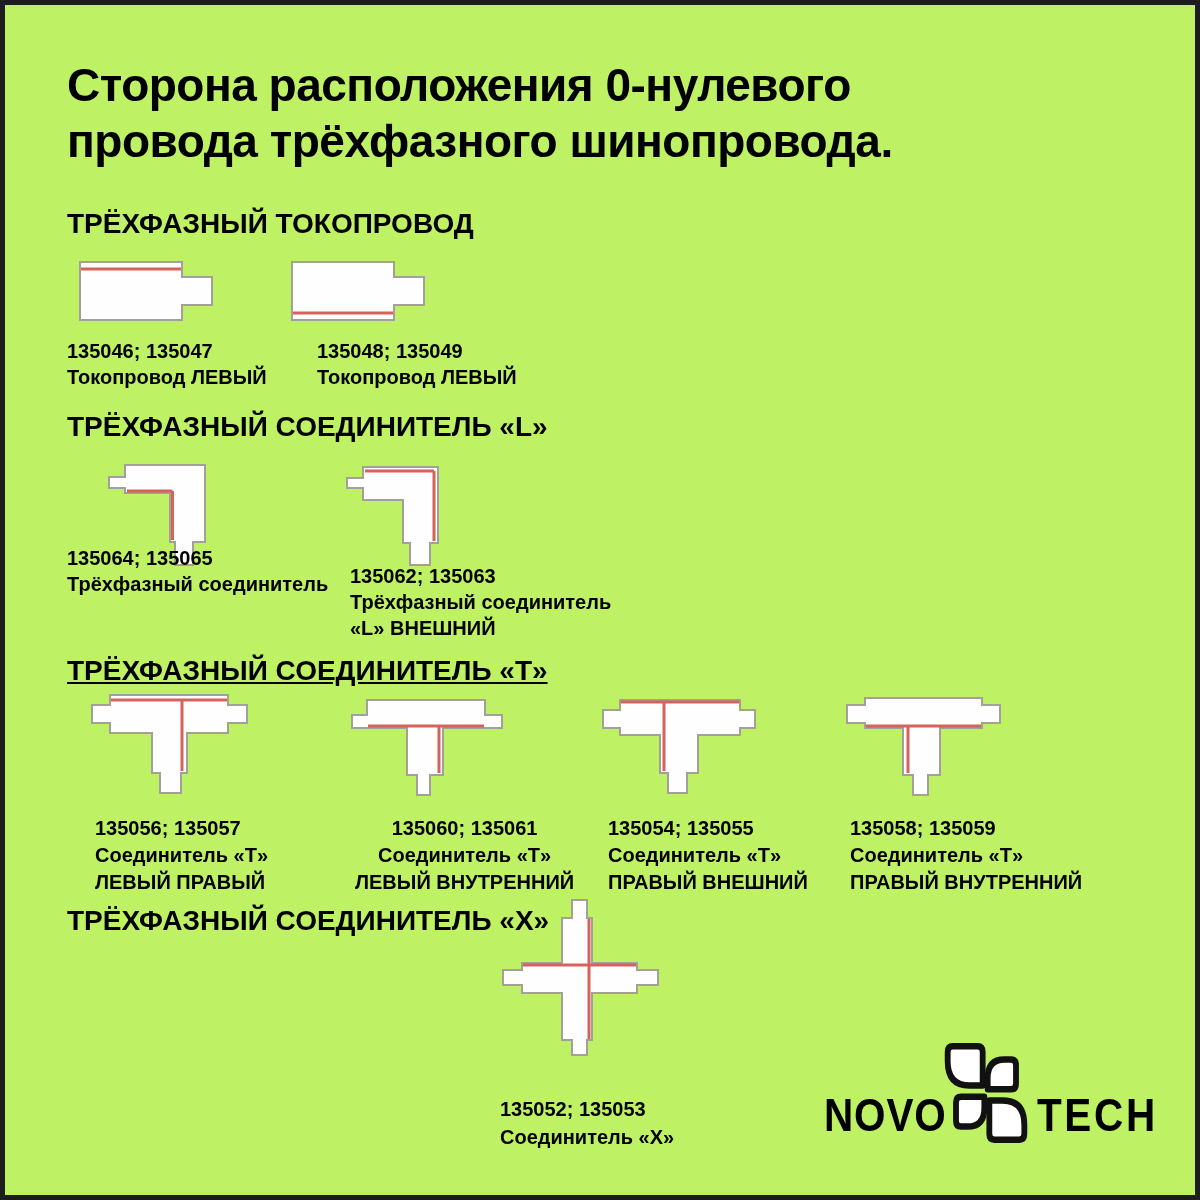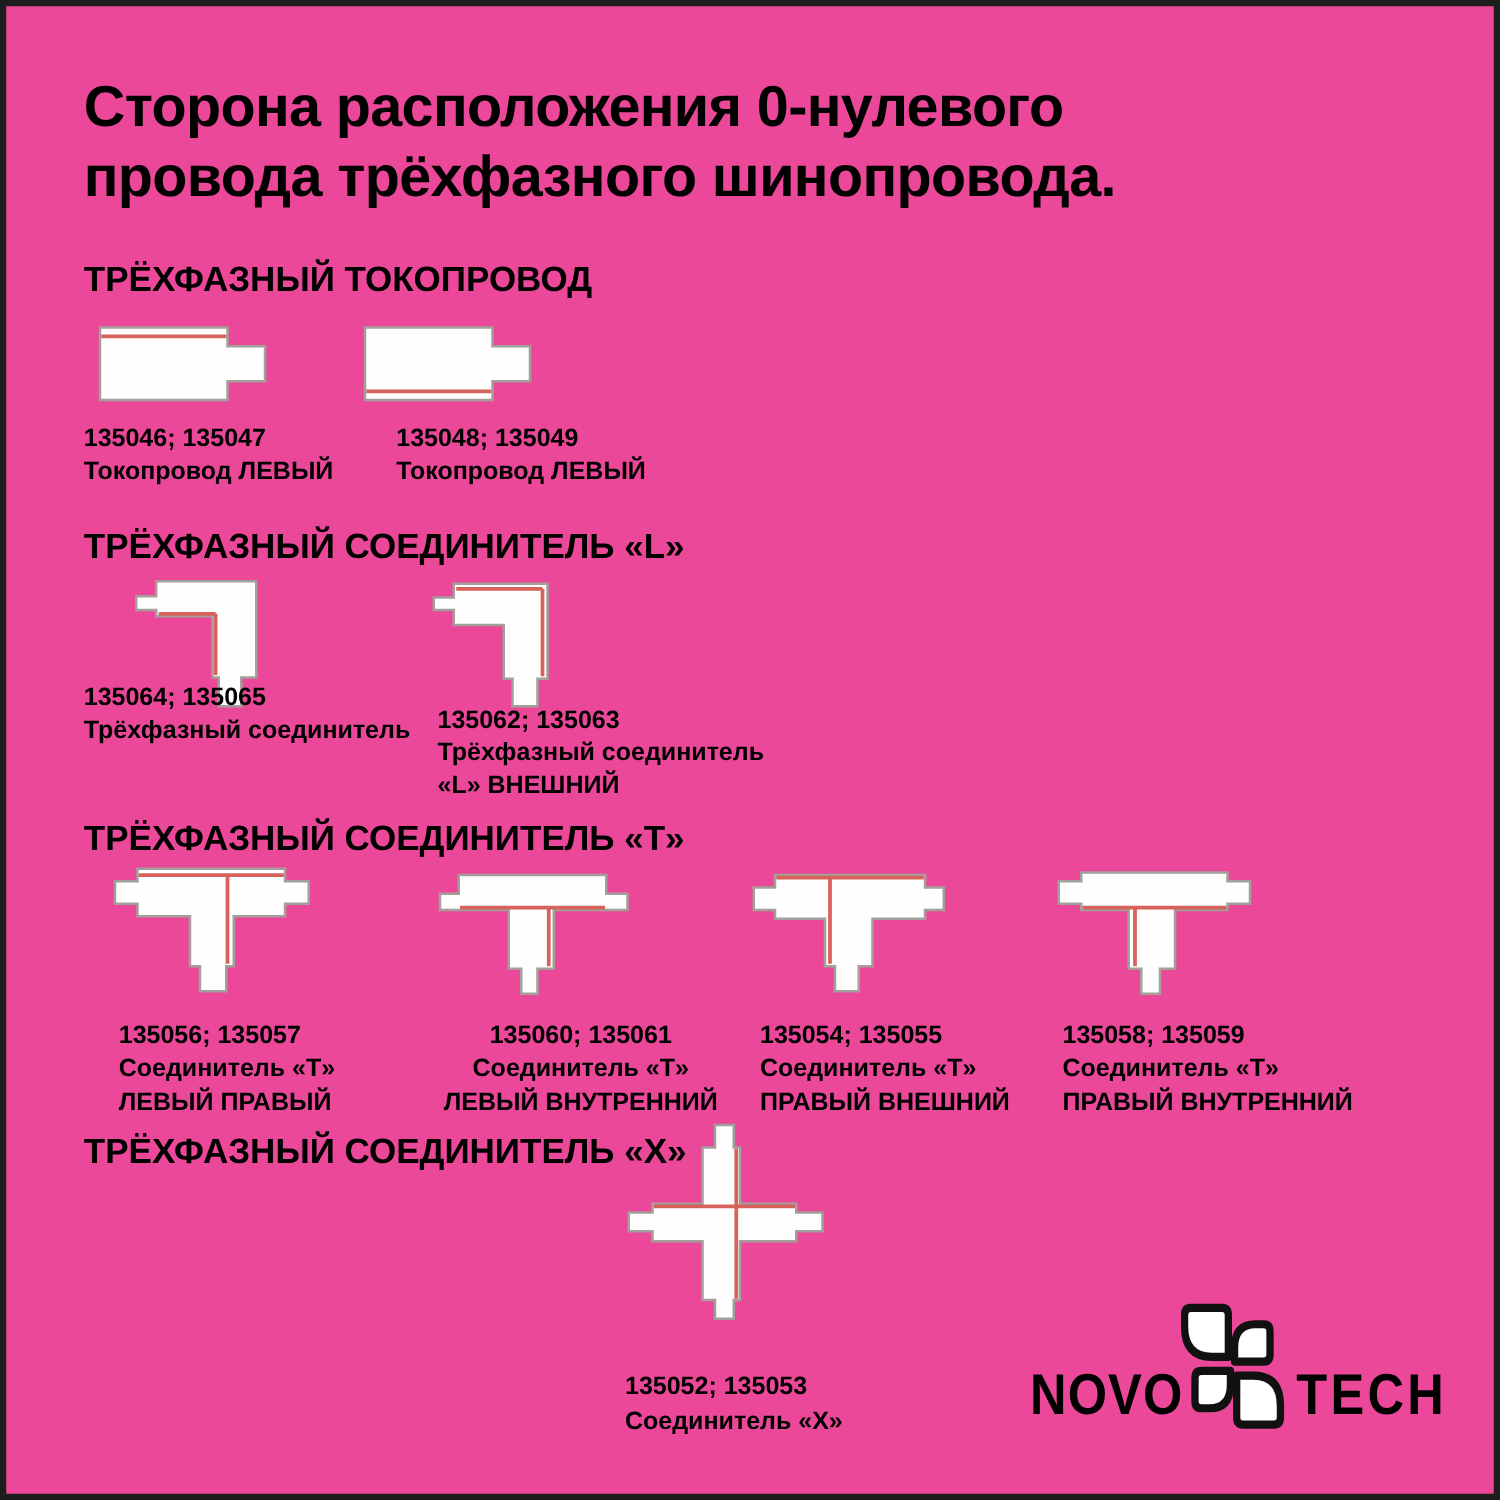--- a/index.html
+++ b/index.html
@@ -1,17 +1,17 @@
 <!DOCTYPE html>
 <html style="--neutral: #d6625b; --outline: #a39f9b;"><head>
 <meta charset="utf-8">
 <style>
   html,body{margin:0;padding:0;background:#e9e9e9;}
   #page{
-    position:relative;width:1200px;height:1200px;background:#ec4899;
+    position:relative;width:1200px;height:1200px;background:#bef264;
     border:5px solid #1d1d1d;box-sizing:border-box;overflow:hidden;
     font-family:"Liberation Sans", sans-serif;color:#000;
   }
   .abs{position:absolute;}
   .title{font-size:46px;font-weight:bold;letter-spacing:-0.5px;line-height:56px;white-space:nowrap;}
   .h{font-size:28px;font-weight:bold;white-space:nowrap;}
   .lbl{font-size:20px;font-weight:bold;line-height:26px;white-space:nowrap;}
   .lbl span{display:block;}
   svg.diag{overflow:visible;}
   .outline{fill:#fefefe;stroke:var(--outline,#a39f9b);stroke-width:2;}
@@ -43,21 +43,21 @@
 
   <div class="abs lbl" style="left:62px;top:333px;">
     <span>135046; 135047</span>
     <span>Токопровод ЛЕВЫЙ</span>
   </div>
   <div class="abs lbl" style="left:312px;top:333px;">
     <span>135048; 135049</span>
     <span>Токопровод ЛЕВЫЙ</span>
   </div>
 
-  <div class="abs h" style="left:62px;top:406px;margin-top:10px;">ТРЁХФАЗНЫЙ СОЕДИНИТЕЛЬ «L»</div>
+  <div class="abs h" style="left:62px;top:406px;">ТРЁХФАЗНЫЙ СОЕДИНИТЕЛЬ «L»</div>
 
   <svg class="abs diag" style="left:95px;top:455px;" width="115" height="112" viewBox="0 0 115 112">
     <polygon class="outline" points="25,5 105,5 105,82 93,82 93,105 75,105 75,82 70,82 70,33 25,33 25,28 9,28 9,17 25,17"></polygon>
     <path class="neutral" d="M27,31 H72.5 M72.5,31 V80"></path>
   </svg>
 
   <svg class="abs diag" style="left:330px;top:450px;" width="115" height="115" viewBox="0 0 115 115">
     <polygon class="outline" points="28,12 103,12 103,88 95,88 95,110 75,110 75,88 68,88 68,45 28,45 28,33 12,33 12,23 28,23"></polygon>
     <path class="neutral" d="M30,16 H99 M99,16 V86"></path>
   </svg>
@@ -65,21 +65,21 @@
   <div class="abs lbl" style="left:62px;top:540px;">
     <span>135064; 135065</span>
     <span>Трёхфазный соединитель</span>
   </div>
   <div class="abs lbl" style="left:345px;top:558px;">
     <span>135062; 135063</span>
     <span>Трёхфазный соединитель</span>
     <span>«L» ВНЕШНИЙ</span>
   </div>
 
-  <div class="abs h" style="left:62px;top:650px;">ТРЁХФАЗНЫЙ СОЕДИНИТЕЛЬ «Т»</div>
+  <div class="abs h" style="left:62px;top:650px;text-decoration:underline;">ТРЁХФАЗНЫЙ СОЕДИНИТЕЛЬ «Т»</div>
 
   <svg class="abs diag" style="left:75px;top:680px;" width="170" height="115" viewBox="0 0 170 115">
     <polygon class="outline" points="30,10 148,10 148,20 167,20 167,38 148,38 148,48 107,48 107,88 101,88 101,108 80,108 80,88 72,88 72,48 30,48 30,38 12,38 12,20 30,20"></polygon>
     <path class="neutral" d="M31,15 H147 M102,15 V86"></path>
   </svg>
 
   <svg class="abs diag" style="left:340px;top:680px;" width="170" height="115" viewBox="0 0 170 115">
     <polygon class="outline" points="22,15 140,15 140,30 157,30 157,43 98,43 98,90 85,90 85,110 72,110 72,90 62,90 62,43 7,43 7,30 22,30"></polygon>
     <path class="neutral" d="M23,41 H139 M94,41 V88"></path>
   </svg>

